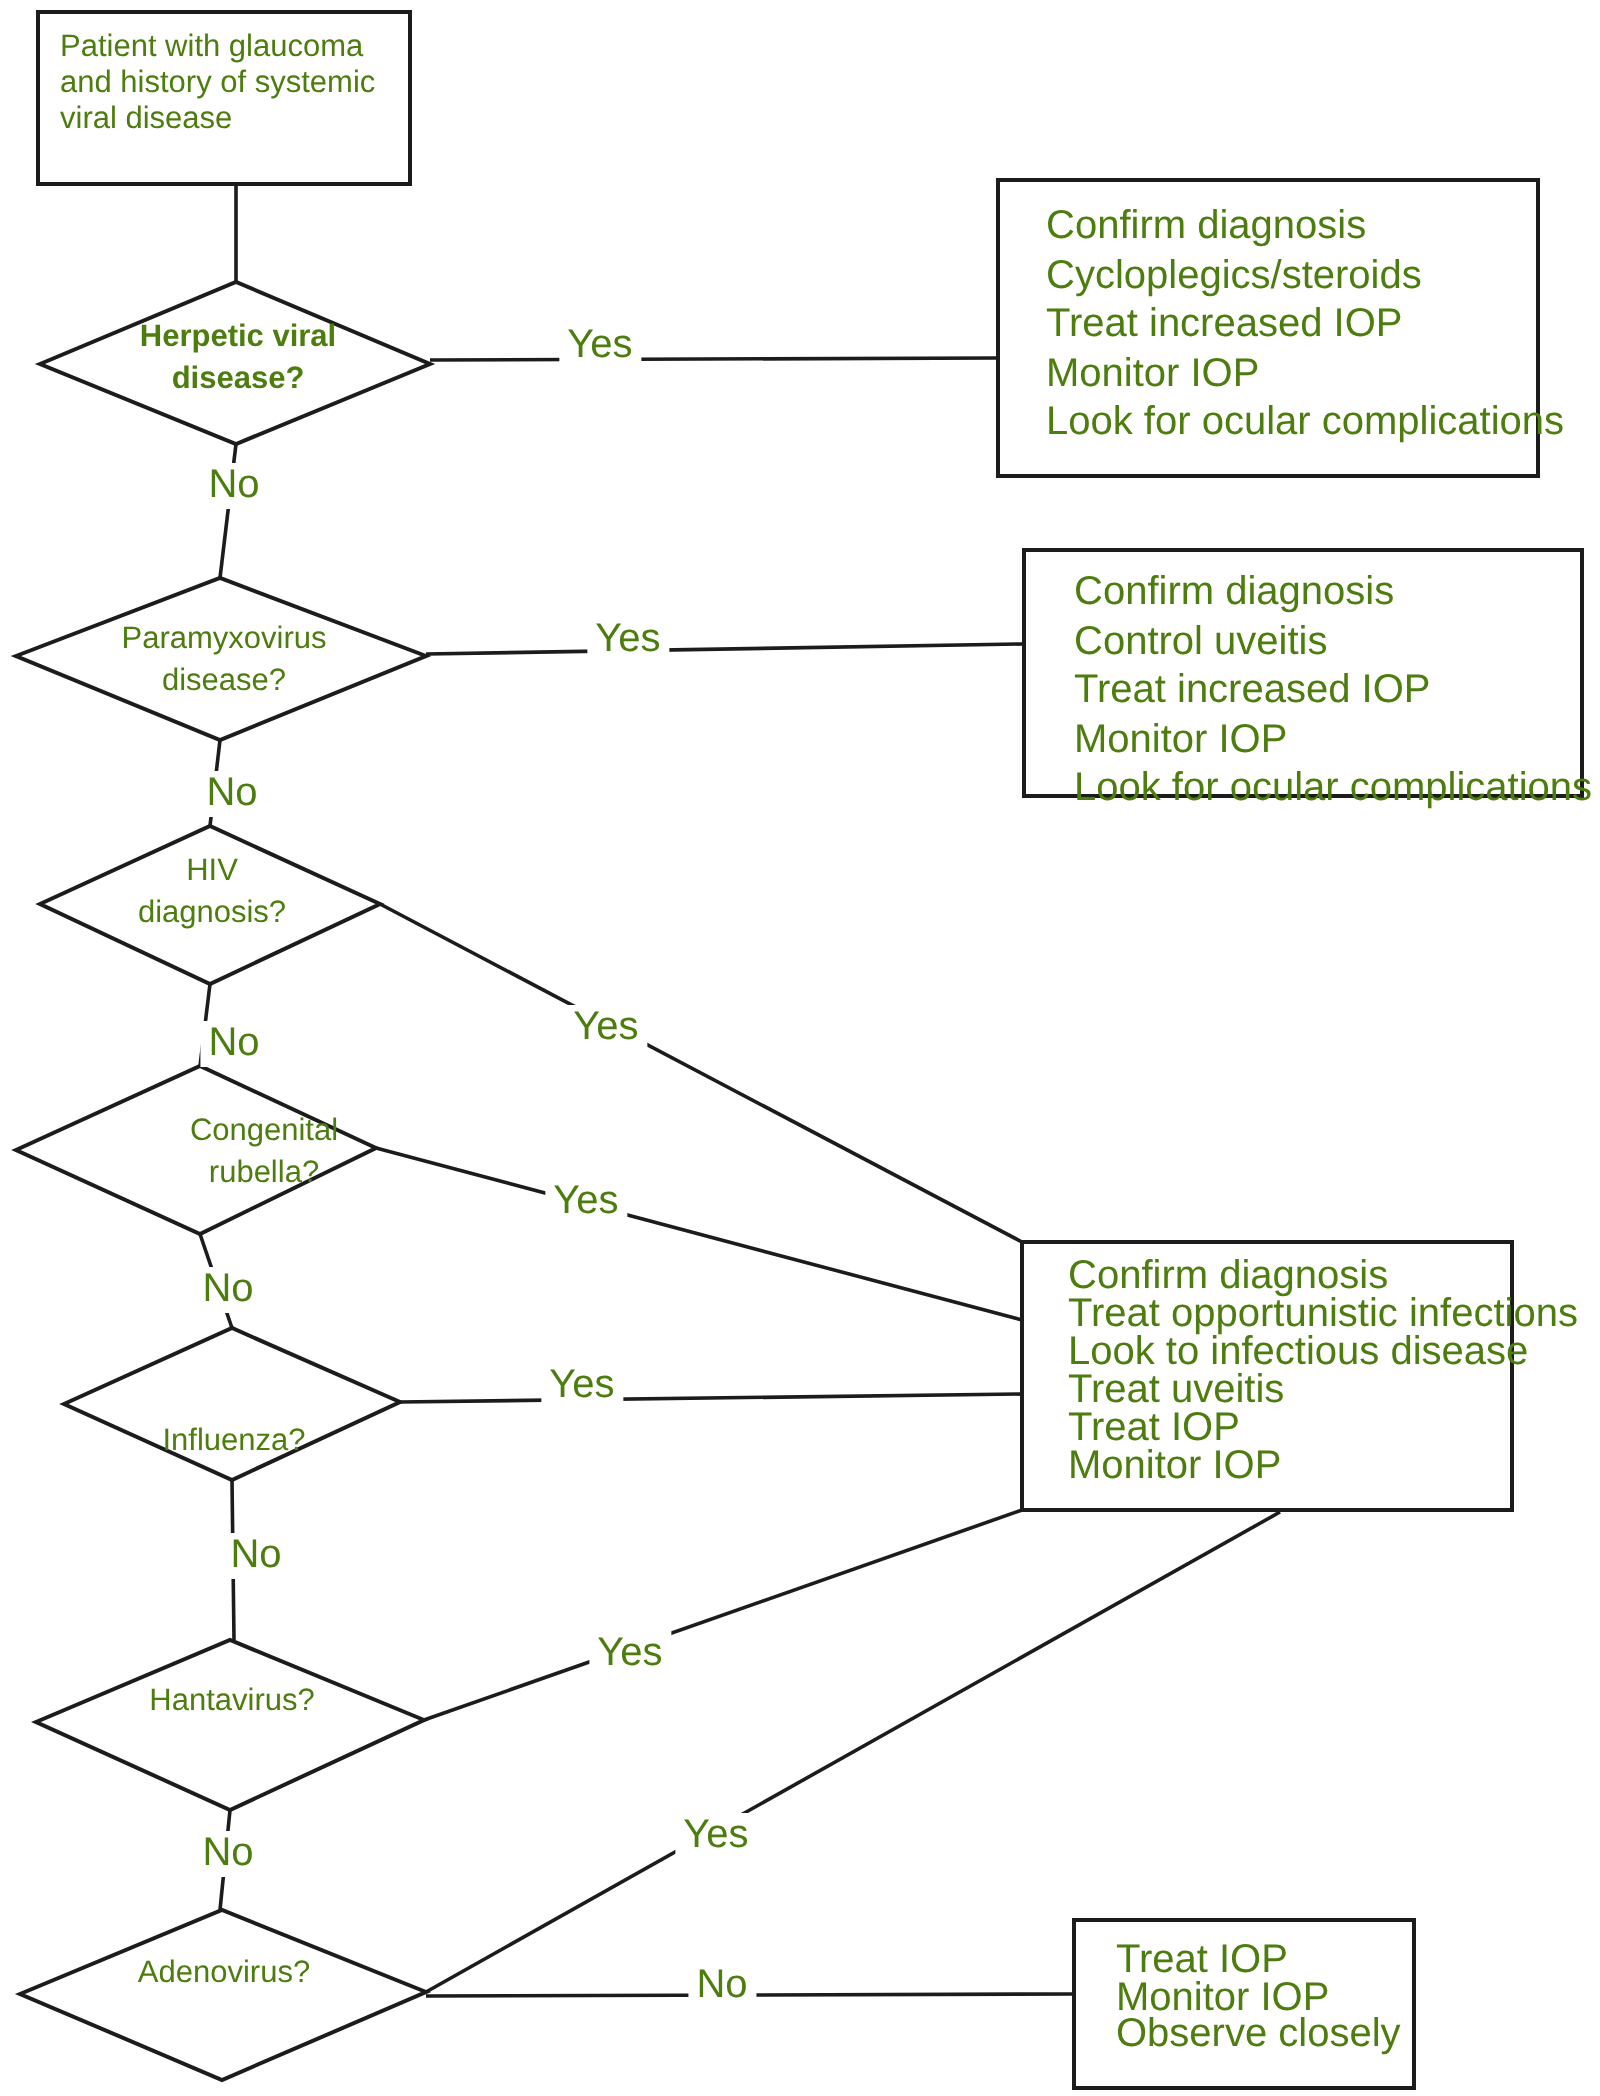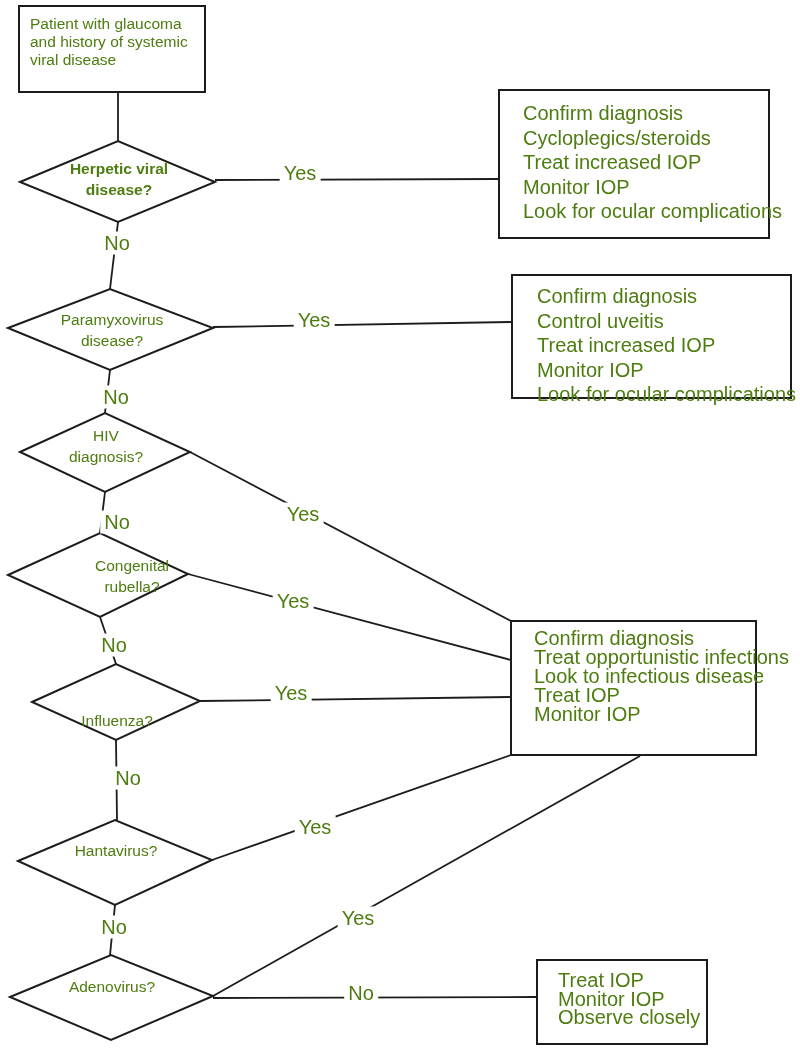--- a/index.html
+++ b/index.html
@@ -181,20 +181,21 @@
     <div class="bline">Control uveitis</div>
     <div class="bline">Treat increased IOP</div>
     <div class="bline">Monitor IOP</div>
     <div class="bline">Look for ocular complications</div>
   </div>
 
   <div class="box box-systemic">
     <div class="bline">Confirm diagnosis</div>
     <div class="bline">Treat opportunistic infections</div>
     <div class="bline">Look to infectious disease</div>
+    <div class="bline">Treat uveitis</div>
     <div class="bline">Treat IOP</div>
     <div class="bline">Monitor IOP</div>
   </div>
 
   <div class="box box-observe">
     <div class="bline">Treat IOP</div>
     <div class="bline">Monitor IOP</div>
     <div class="bline">Observe closely</div>
   </div>
 

